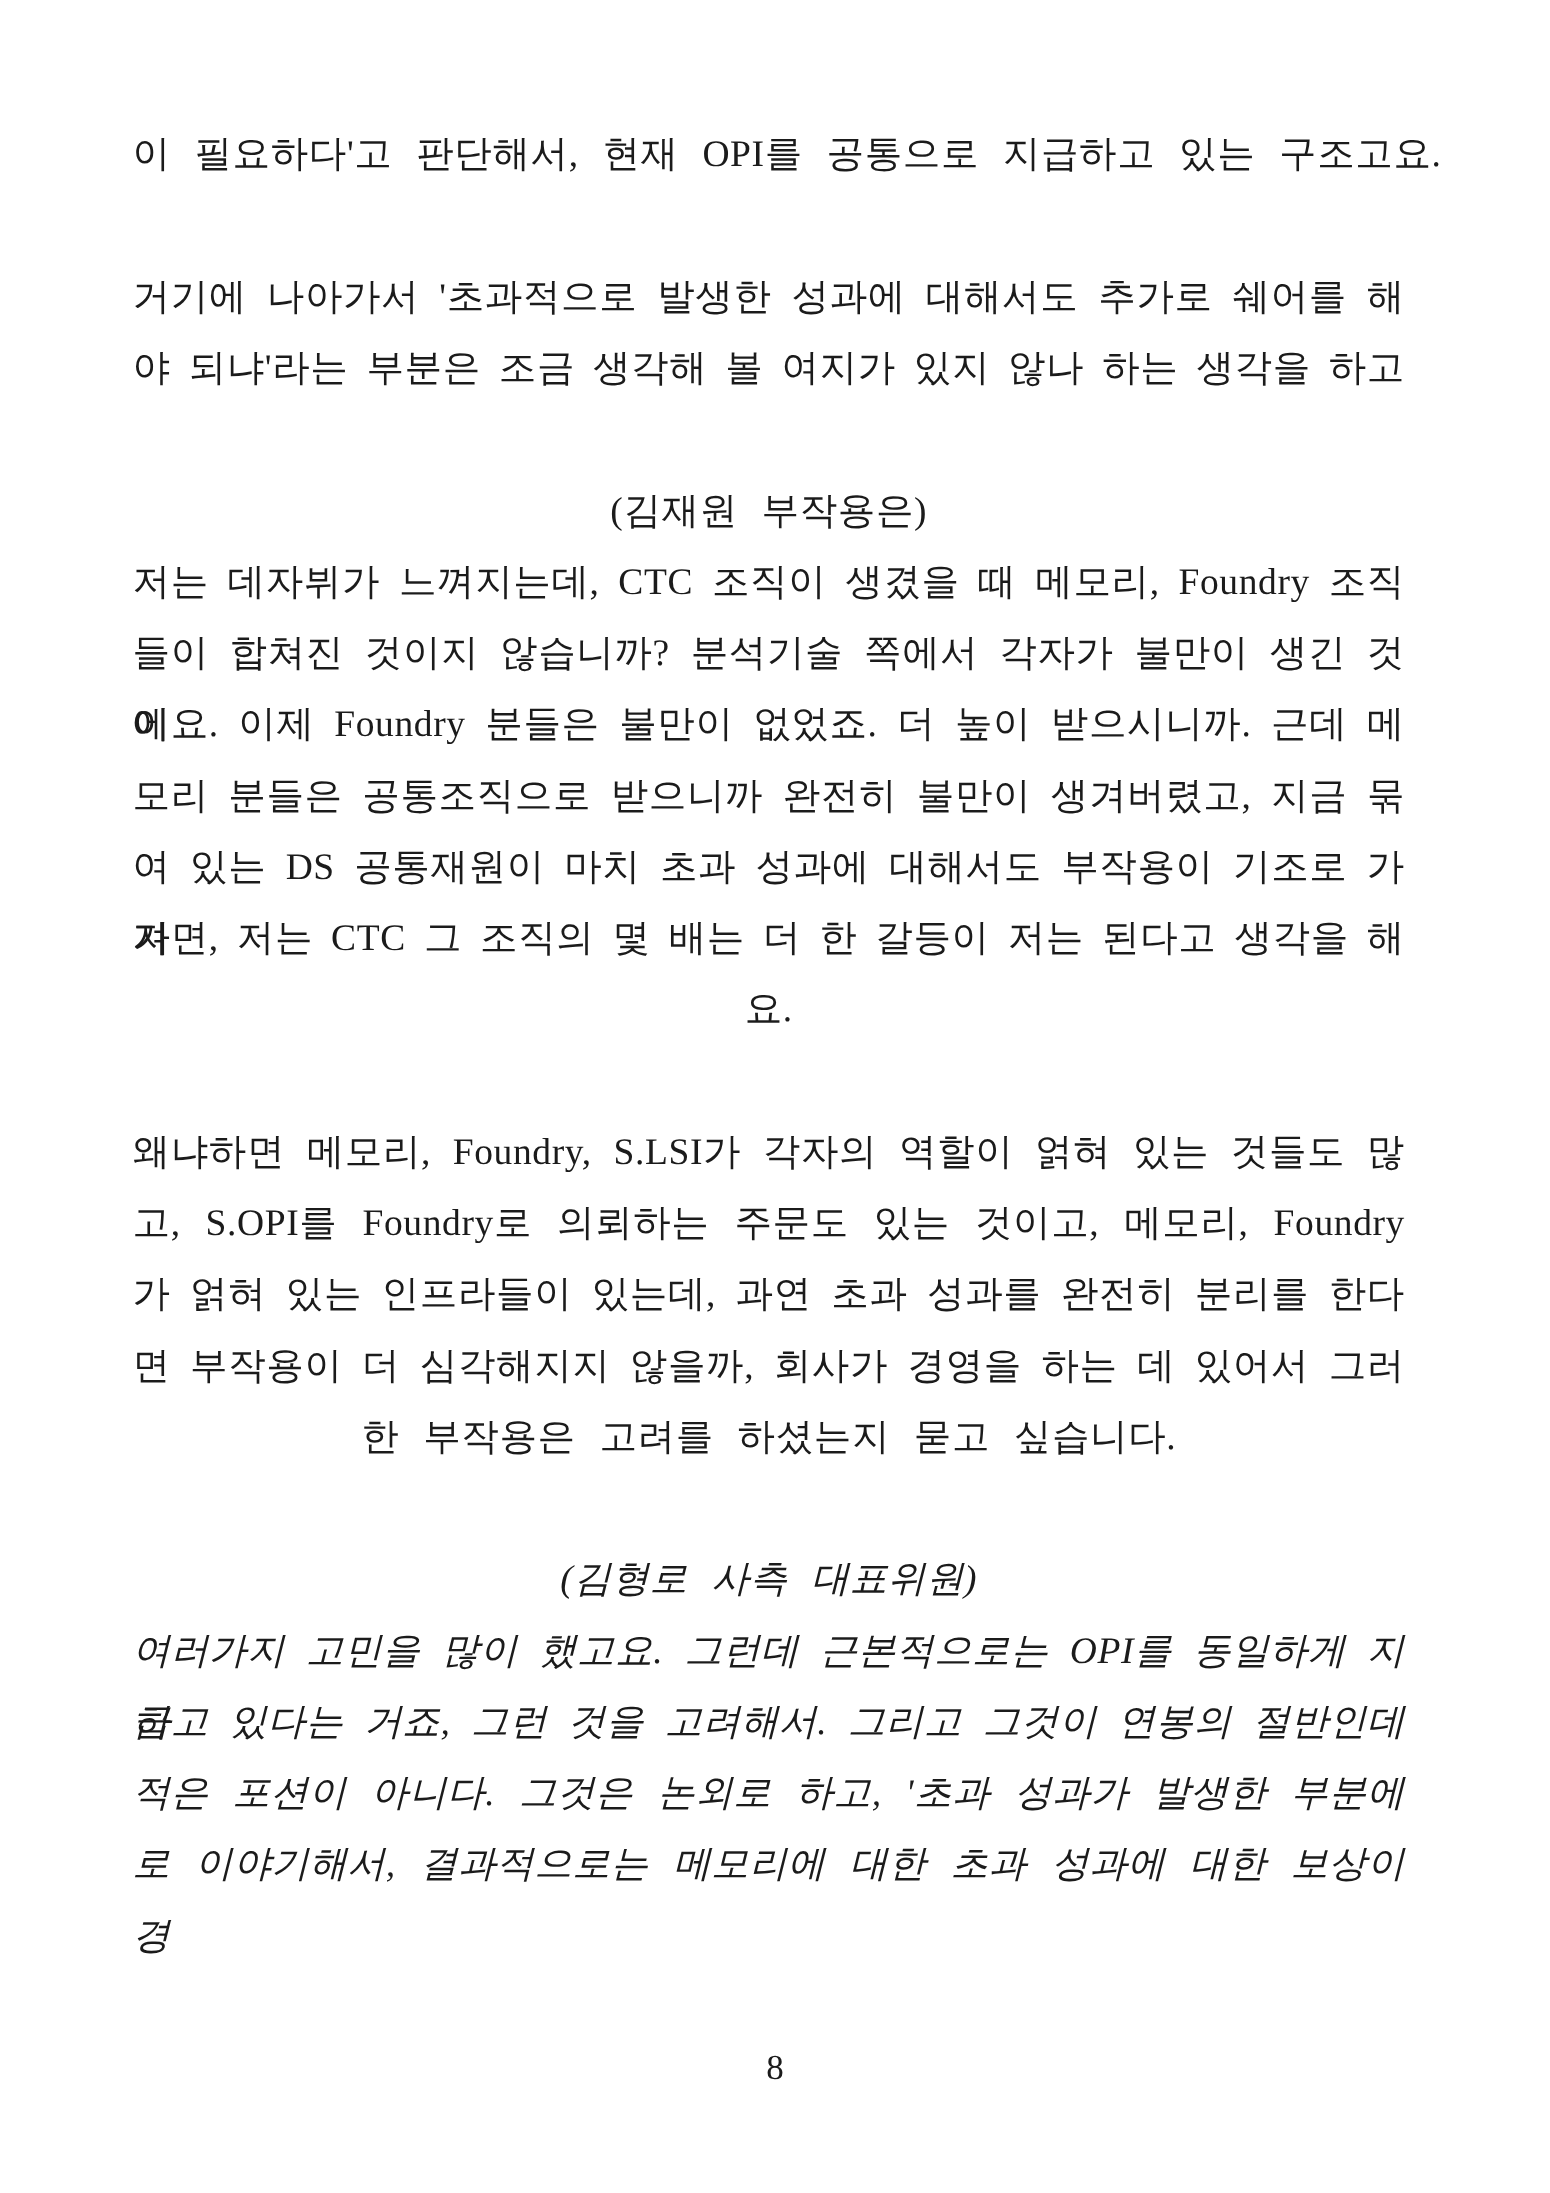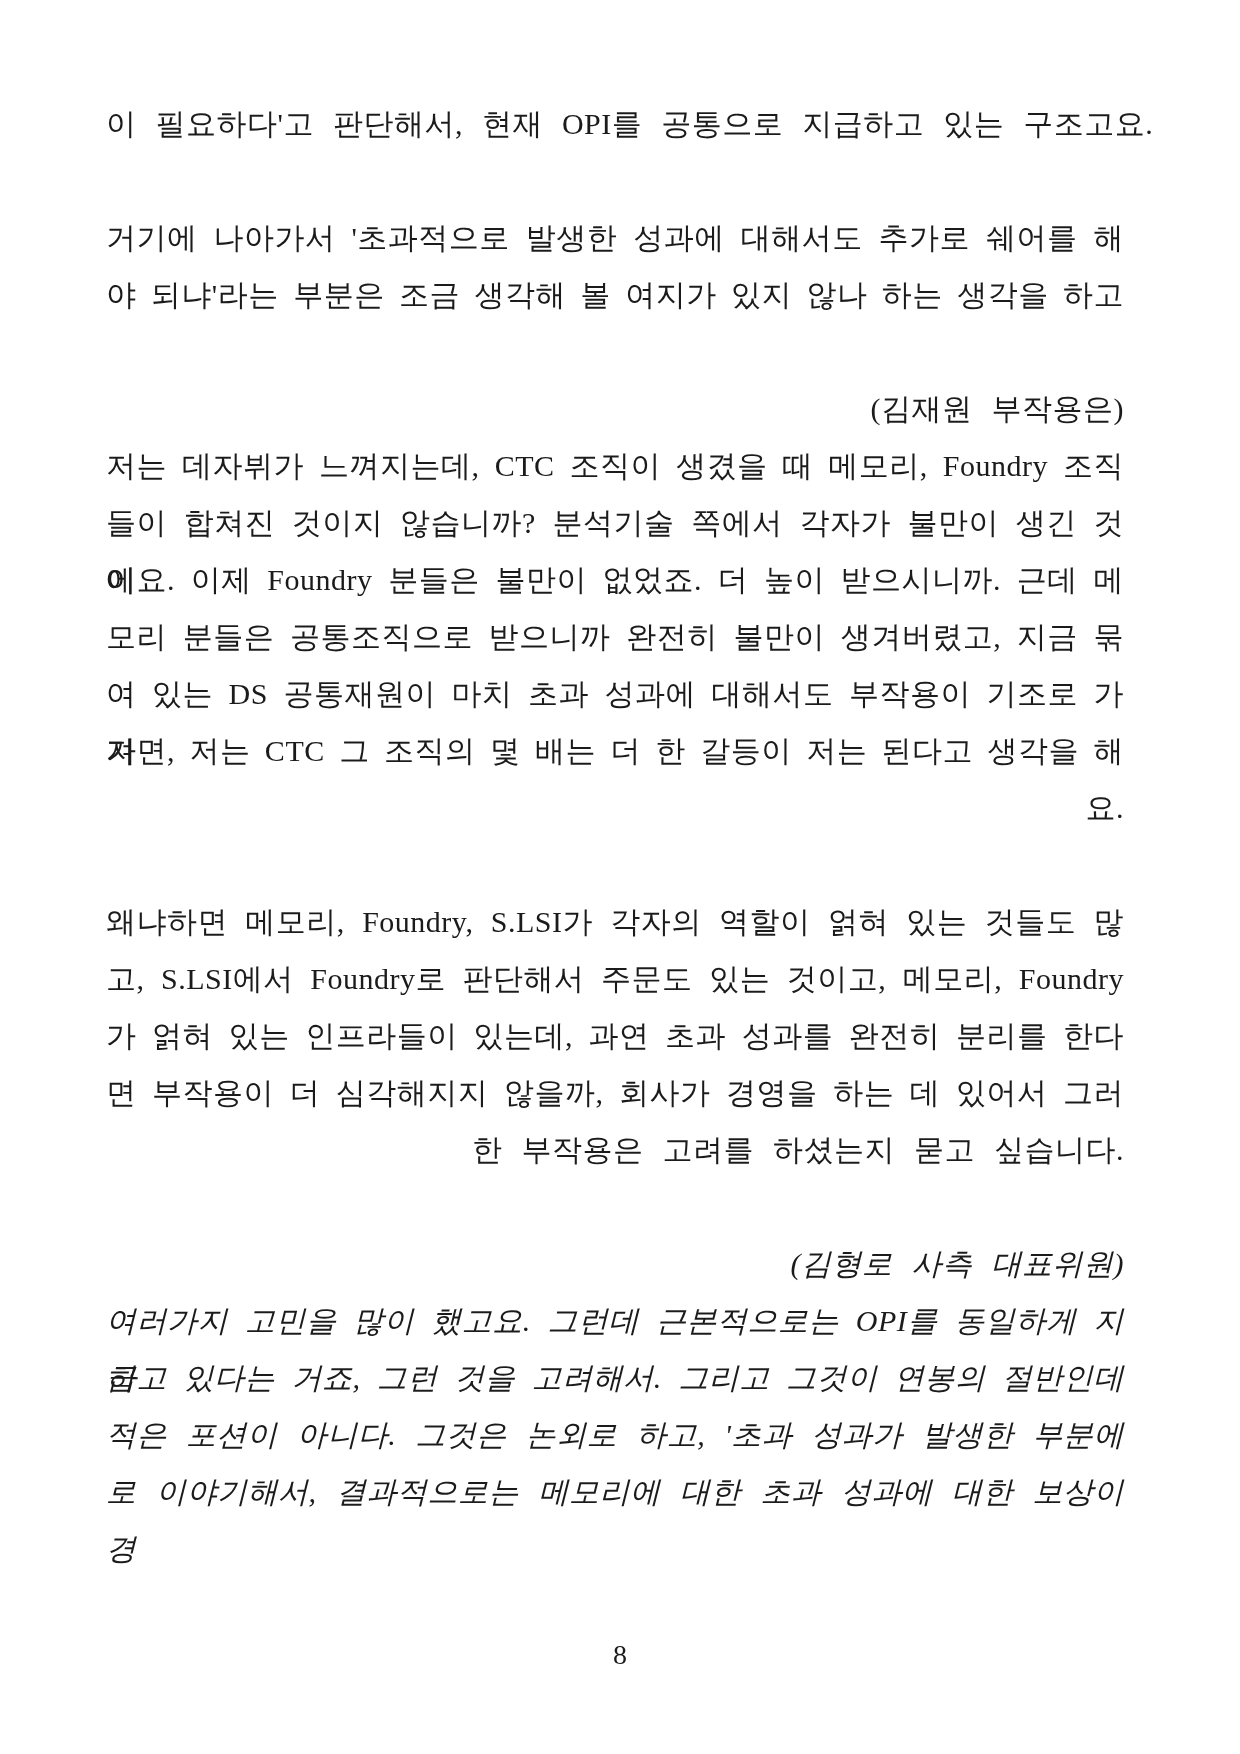--- a/index.html
+++ b/index.html
@@ -31,21 +31,21 @@
     margin-bottom: 0;
     font-style: italic;
   }
   .line {
     height: 57px;
     line-height: 57px;
     font-size: 30px;
     letter-spacing: 0.5px;
     word-spacing: 11px;
     white-space: nowrap;
-    text-align: right;
+    text-align: center;
   }
   .line.justified {
     white-space: normal;
     text-align: justify;
     text-align-last: justify;
     word-spacing: 6px;
   }
   .page-number {
     position: absolute;
     left: 0;
@@ -74,21 +74,21 @@
         <div class="line justified">저는 데자뷔가 느껴지는데, CTC 조직이 생겼을 때 메모리, Foundry 조직</div>
         <div class="line justified">들이 합쳐진 것이지 않습니까? 분석기술 쪽에서 각자가 불만이 생긴 것이</div>
         <div class="line justified">에요. 이제 Foundry 분들은 불만이 없었죠. 더 높이 받으시니까. 근데 메</div>
         <div class="line justified">모리 분들은 공통조직으로 받으니까 완전히 불만이 생겨버렸고, 지금 묶</div>
         <div class="line justified">여 있는 DS 공통재원이 마치 초과 성과에 대해서도 부작용이 기조로 가져</div>
         <div class="line justified">가면, 저는 CTC 그 조직의 몇 배는 더 한 갈등이 저는 된다고 생각을 해</div>
         <div class="line">요.</div>
       </div>
       <div class="para">
         <div class="line justified">왜냐하면 메모리, Foundry, S.LSI가 각자의 역할이 얽혀 있는 것들도 많</div>
-        <div class="line justified">고, S.LSI에서 Foundry로 판단해서 주문도 있는 것이고, 메모리, Foundry</div>
+        <div class="line justified">고, S.OPI를 Foundry로 의뢰하는 주문도 있는 것이고, 메모리, Foundry</div>
         <div class="line justified">가 얽혀 있는 인프라들이 있는데, 과연 초과 성과를 완전히 분리를 한다</div>
         <div class="line justified">면 부작용이 더 심각해지지 않을까, 회사가 경영을 하는 데 있어서 그러</div>
         <div class="line">한 부작용은 고려를 하셨는지 묻고 싶습니다.</div>
       </div>
       <div class="para">
         <div class="line">(김형로 사측 대표위원)</div>
         <div class="line justified">여러가지 고민을 많이 했고요. 그런데 근본적으로는 OPI를 동일하게 지급</div>
         <div class="line justified">하고 있다는 거죠, 그런 것을 고려해서. 그리고 그것이 연봉의 절반인데</div>
         <div class="line justified">적은 포션이 아니다. 그것은 논외로 하고, '초과 성과가 발생한 부분에</div>
         <div class="line justified">로 이야기해서, 결과적으로는 메모리에 대한 초과 성과에 대한 보상이 경</div>

